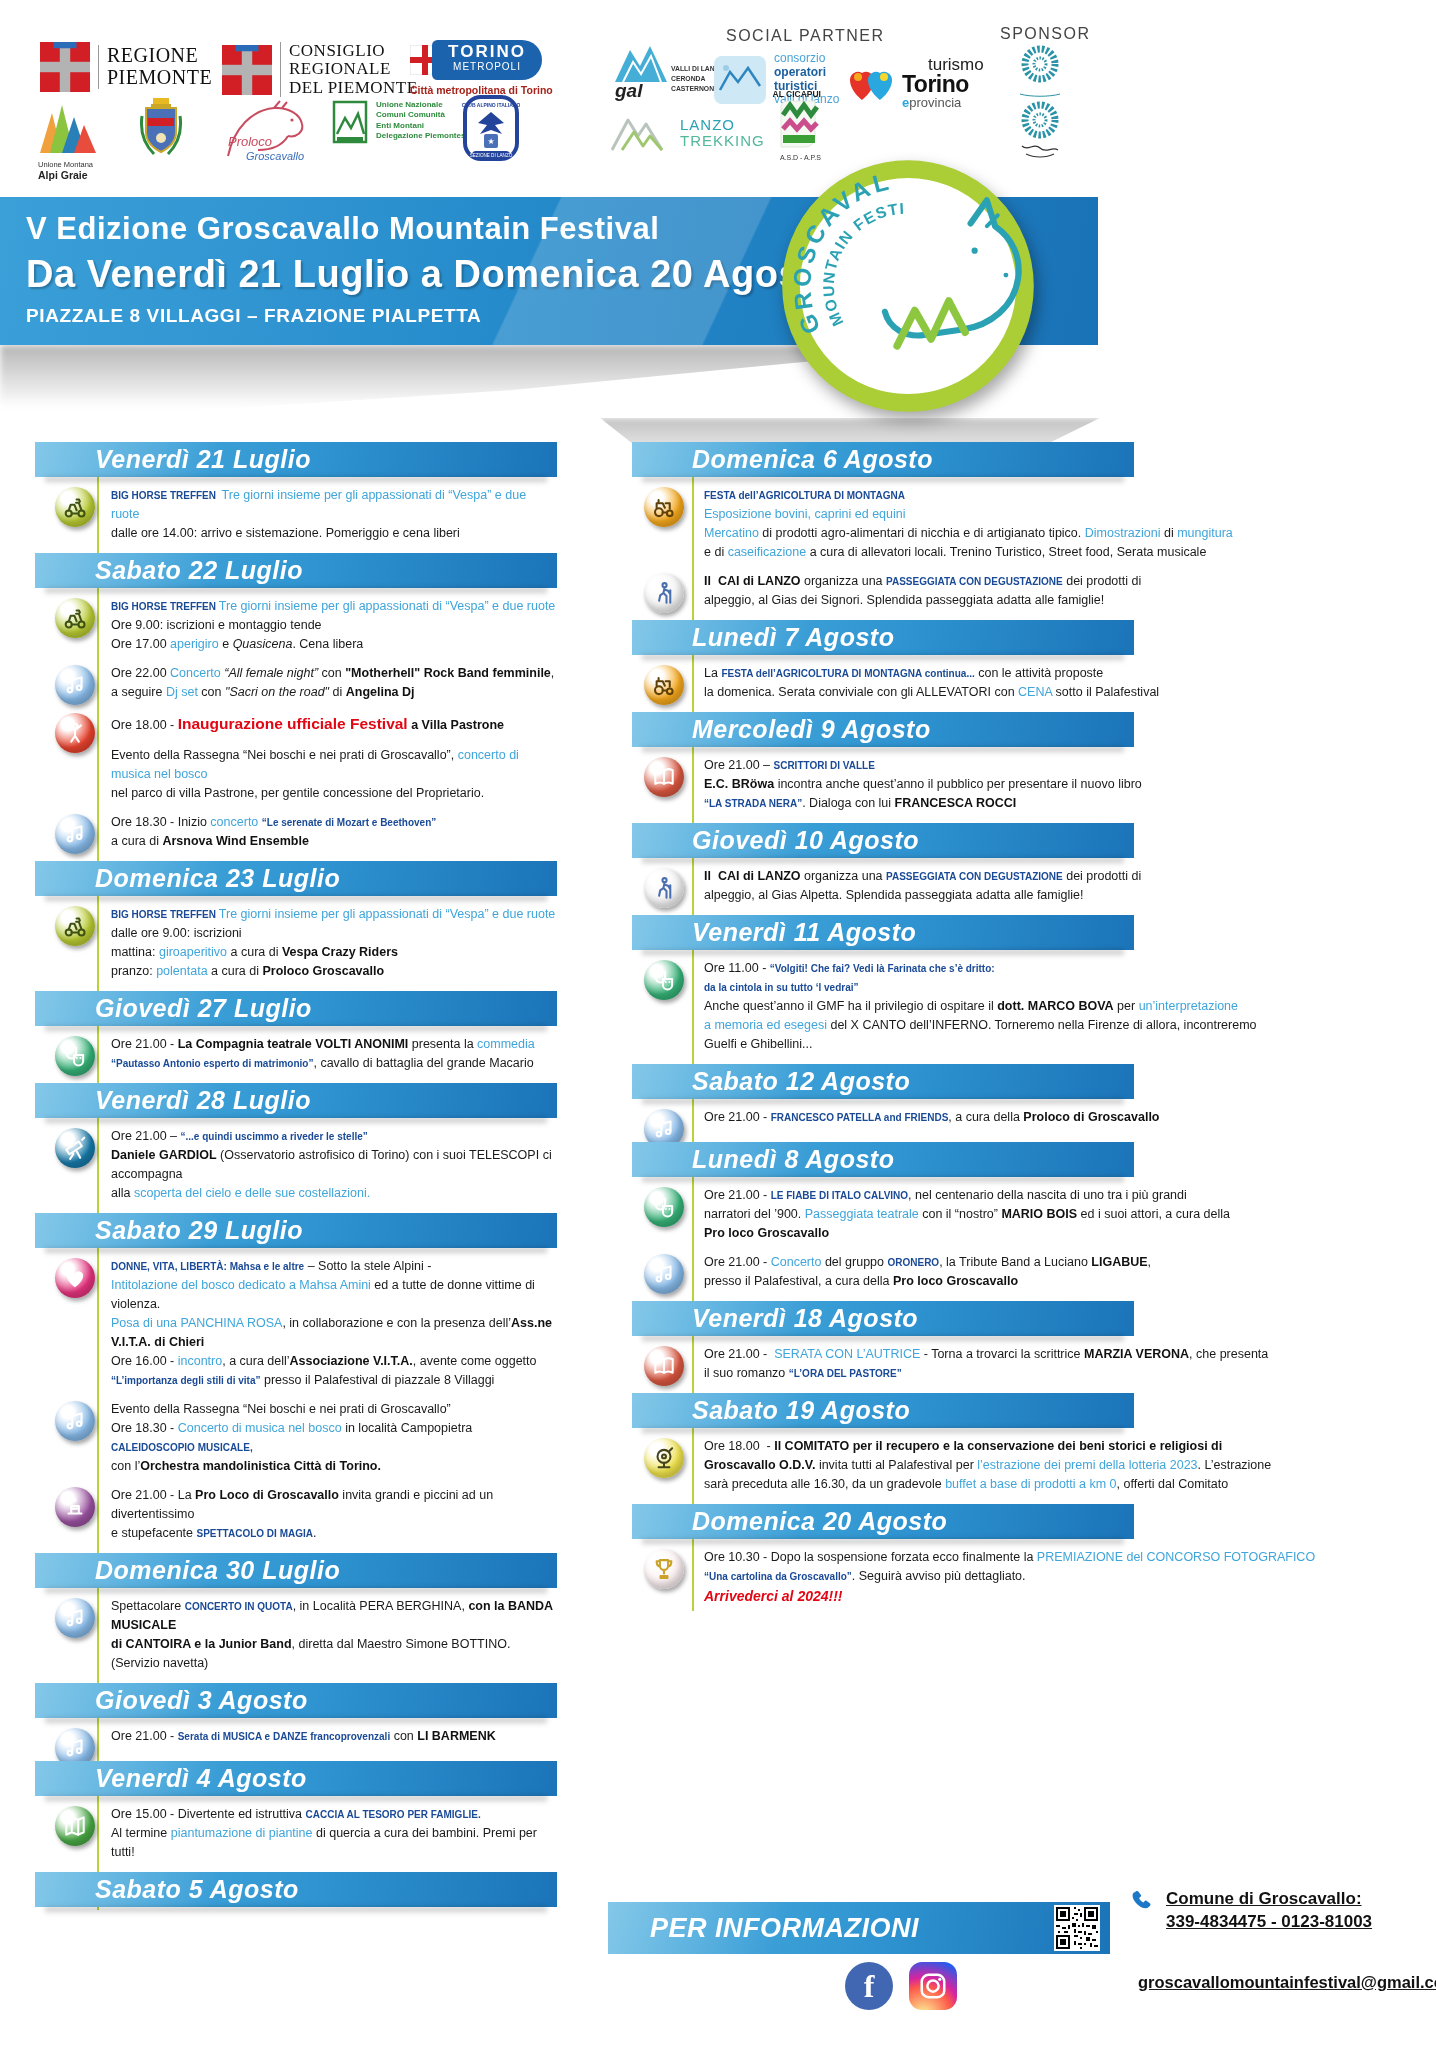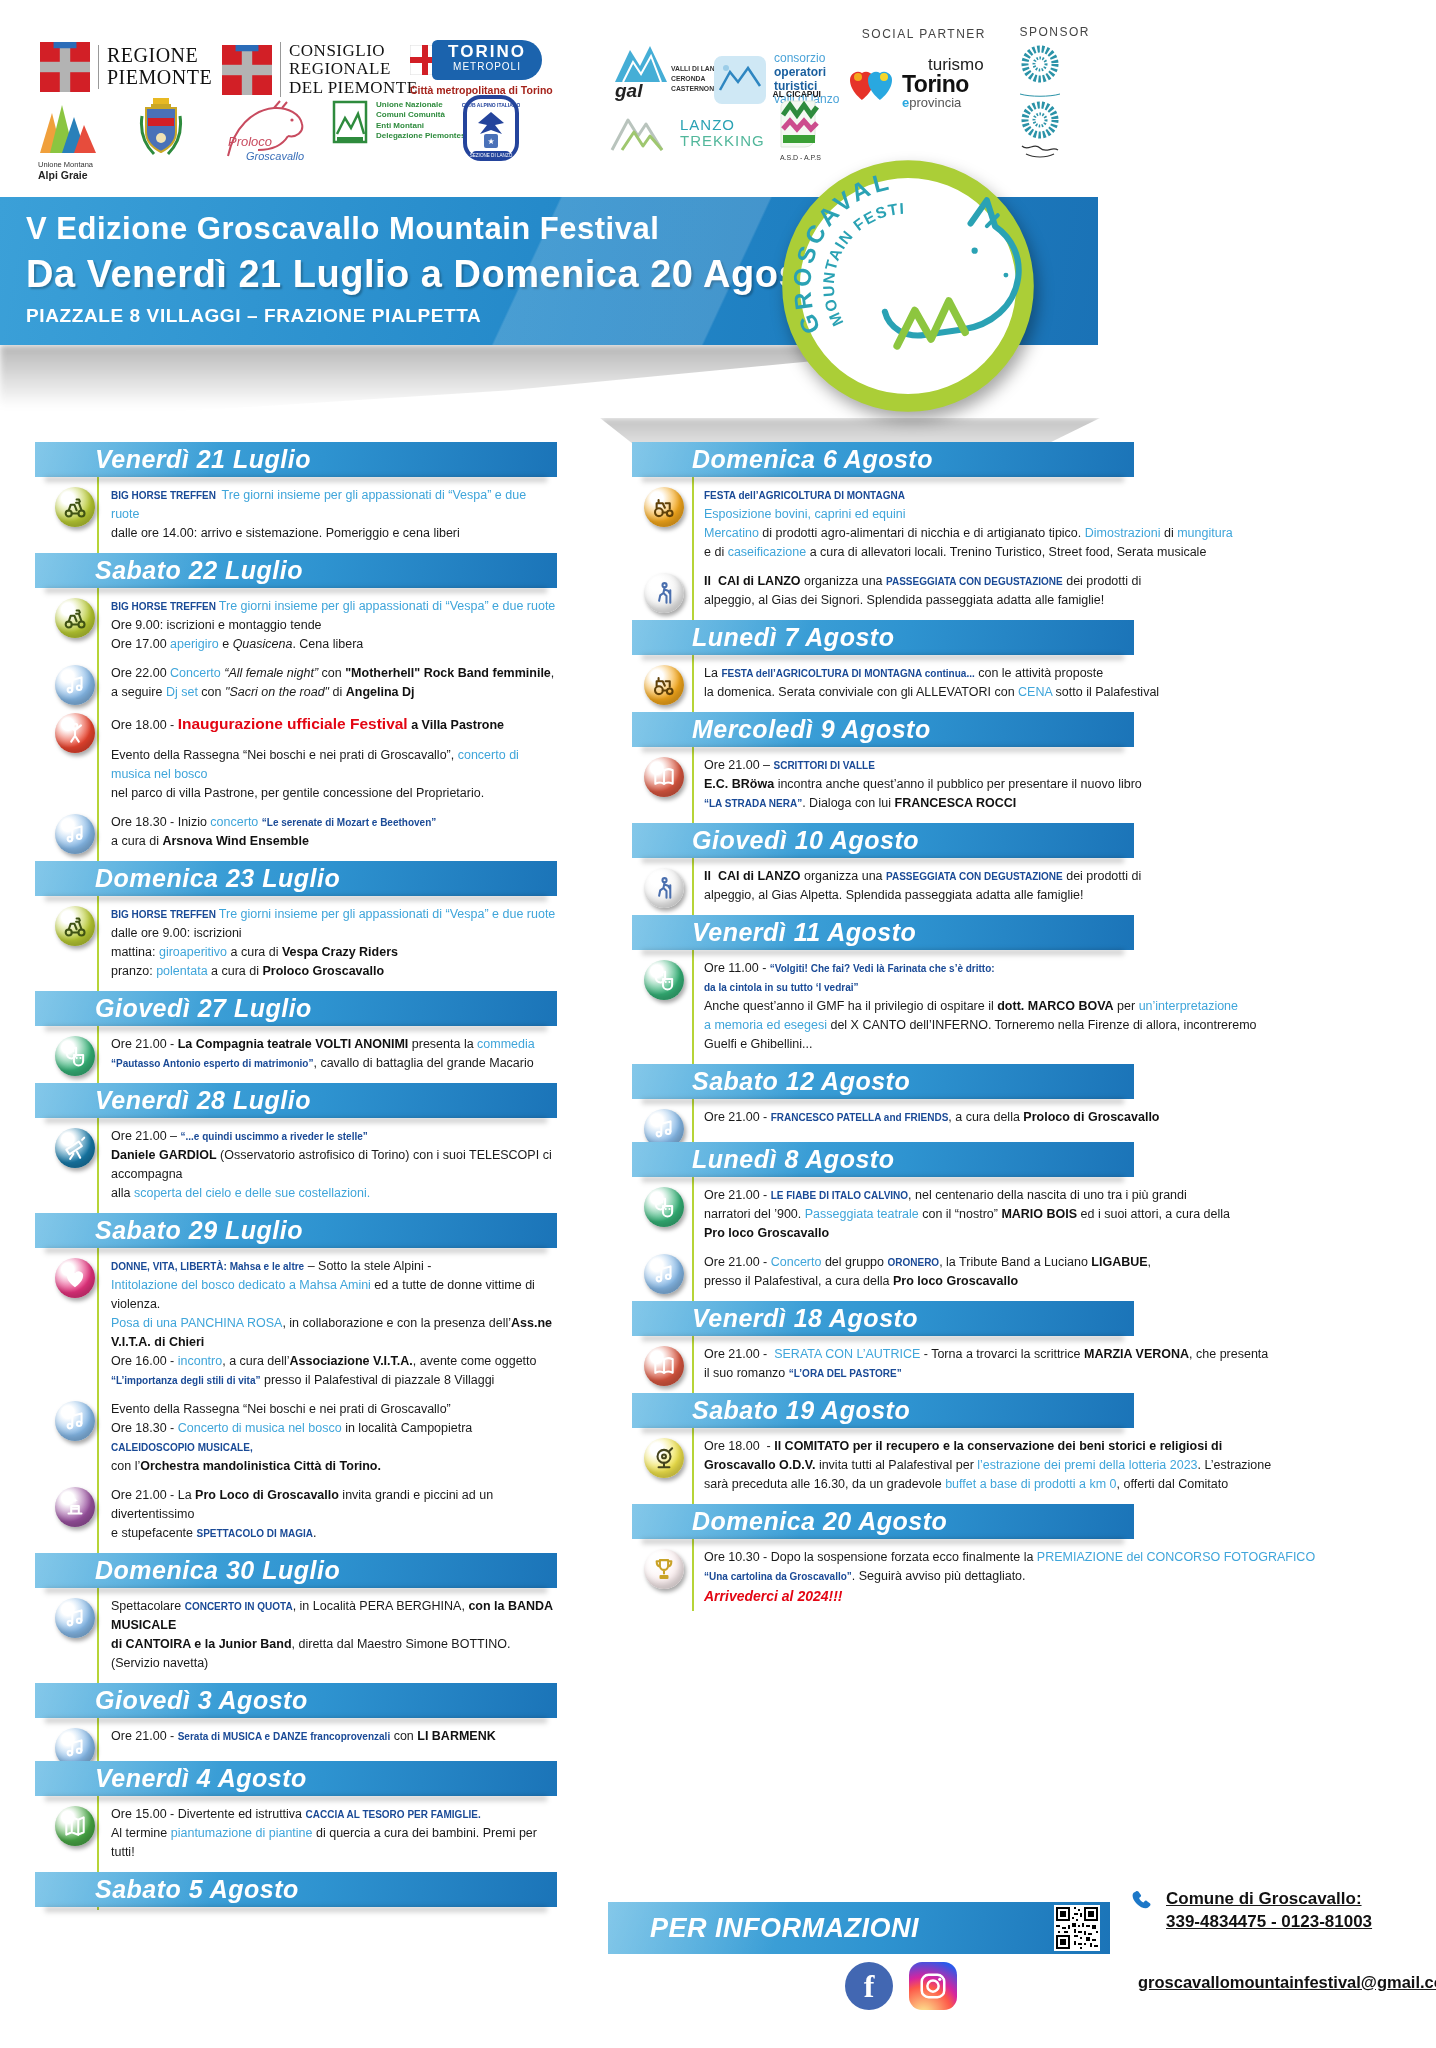--- a/index.html
+++ b/index.html
@@ -15,21 +15,21 @@
   .lg-consiglio .txt{font-size:17px;}
   .lg-torino{left:410px;top:40px;display:block;width:160px;}
   .tm-pill{position:absolute;left:22px;top:0;width:110px;height:40px;background:#1b63ad;border-radius:6px 22px 22px 6px;
            color:#fff;text-align:center;padding-top:3px;box-sizing:border-box;}
   .tm-pill .t1{font-size:17px;font-weight:bold;letter-spacing:2px;line-height:1.05;}
   .tm-pill .t2{font-size:10px;letter-spacing:1px;}
   .tm-sub{position:absolute;left:0;top:44px;width:160px;font-size:10.5px;font-weight:bold;color:#a5231b;}
   .lg-gal{left:615px;top:42px;display:block;width:130px;height:64px;}
   .gal-txt{position:absolute;left:0px;top:38px;font-weight:bold;font-style:italic;font-size:19px;color:#222;}
   .gal-lines{position:absolute;left:56px;top:22px;font-size:6.8px;font-weight:bold;color:#333;line-height:1.5;}
-  .mini-label{position:absolute;font-size:12px;letter-spacing:1.5px;color:#444;text-align:right;}
+  .mini-label{position:absolute;font-size:16px;letter-spacing:1.5px;color:#444;text-align:left;}
   .lbl-social{left:726px;top:27px;width:260px;}
   .lbl-sponsor{left:1000px;top:25px;width:90px;}
   .lg-consorzio{left:714px;top:52px;}
   .cons-txt{font-size:12px;line-height:1.15;}
   .cons-txt .c1{color:#4aa3d8;}
   .cons-txt .c2,.cons-txt .c3{font-weight:bold;color:#1a5f9e;}
   .cons-txt .c4{color:#4aa3d8;}
   .lg-turismo{left:848px;top:56px;}
   .tur-txt{line-height:1;}
   .tur-txt .t1{font-size:17px;color:#222;margin-left:26px;}

